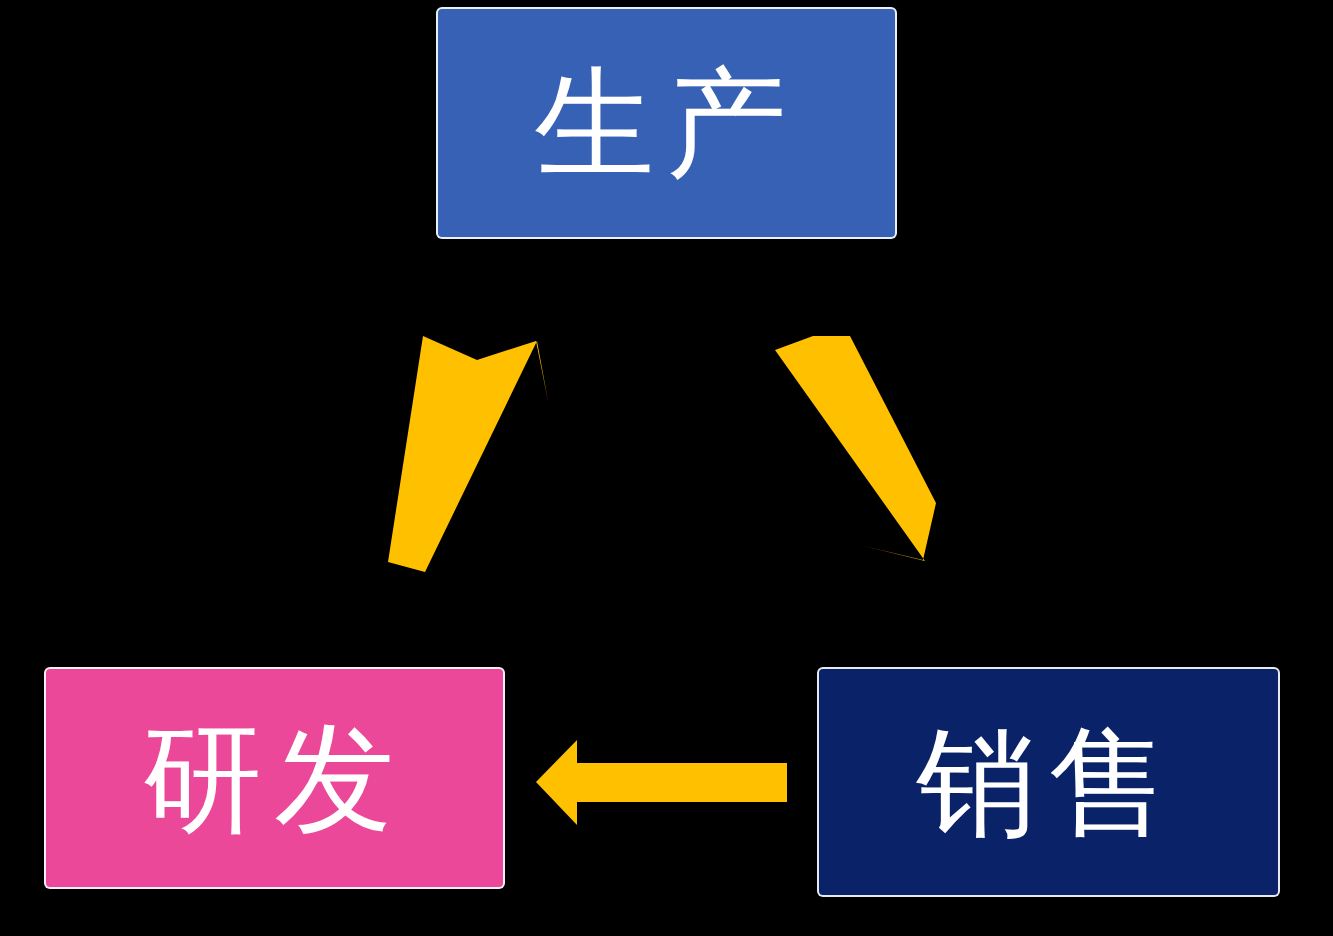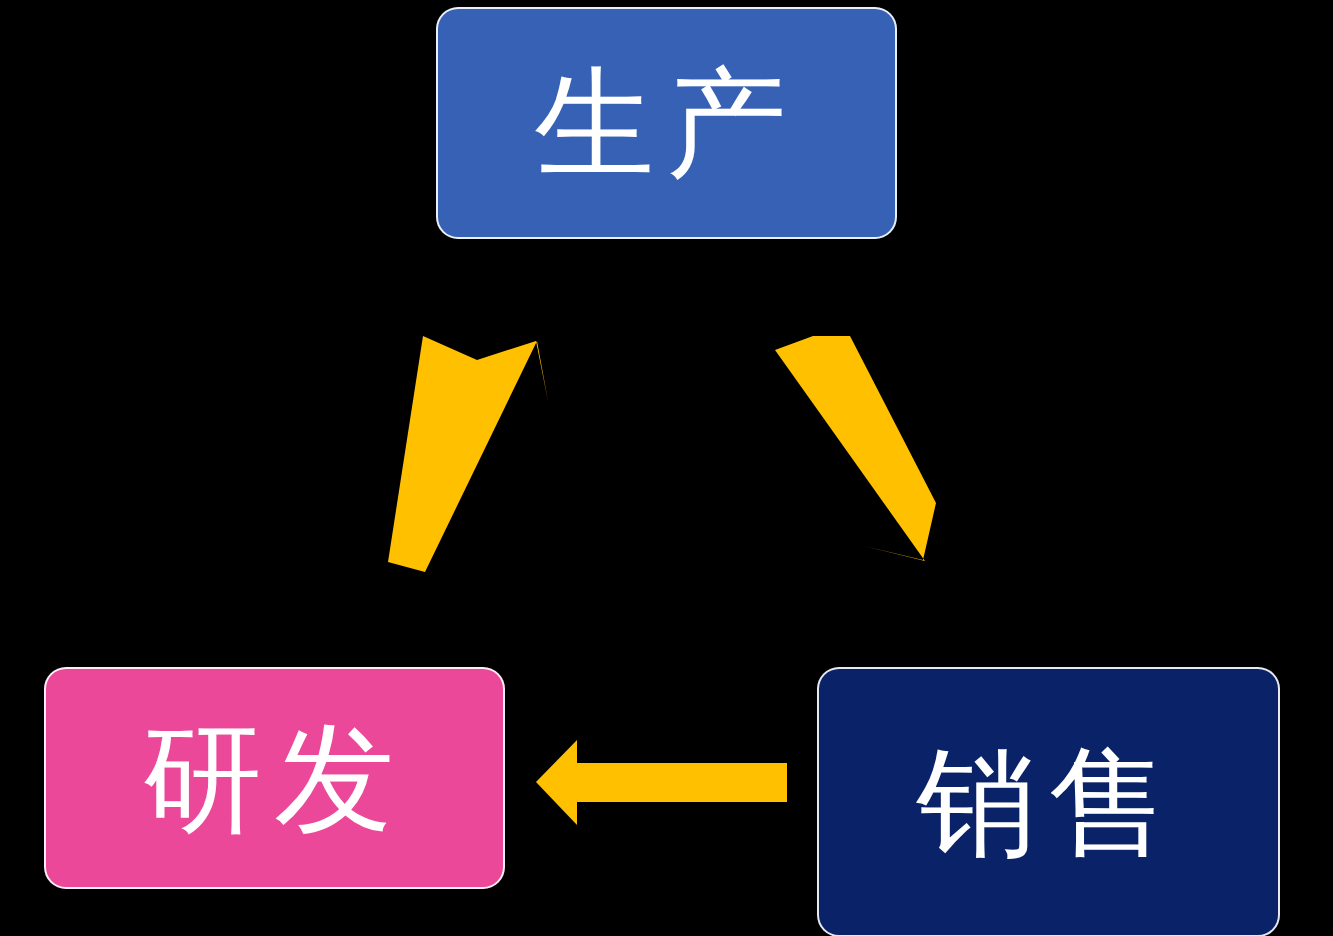--- a/index.html
+++ b/index.html
@@ -11,21 +11,21 @@
     position: relative;
     width: 1333px;
     height: 936px;
     background: #000000;
     overflow: hidden;
     font-family: "Liberation Sans", "DejaVu Sans", sans-serif;
   }
   .node {
     position: absolute;
     box-sizing: border-box;
-    border-radius: 22px;
+    border-radius: 6px;
     display: flex;
     align-items: center;
     justify-content: center;
     color: #ffffff;
     border: 2px solid rgba(255,255,255,0.90);
     text-align: center;
     line-height: 1;
     user-select: none;
   }
   .node-label {
@@ -47,21 +47,21 @@
     top: 667px;
     width: 461px;
     height: 222px;
     background: #ec4899;
   }
   #node-rd .node-label { font-size: 120px; }
   #node-sales {
     left: 817px;
     top: 667px;
     width: 463px;
-    height: 270px;
+    height: 230px;
     background: #0A2268;
   }
   #node-sales .node-label { font-size: 120px; }
 
   .arrow-layer {
     position: absolute;
     left: 0;
     top: 0;
     width: 1333px;
     height: 936px;

